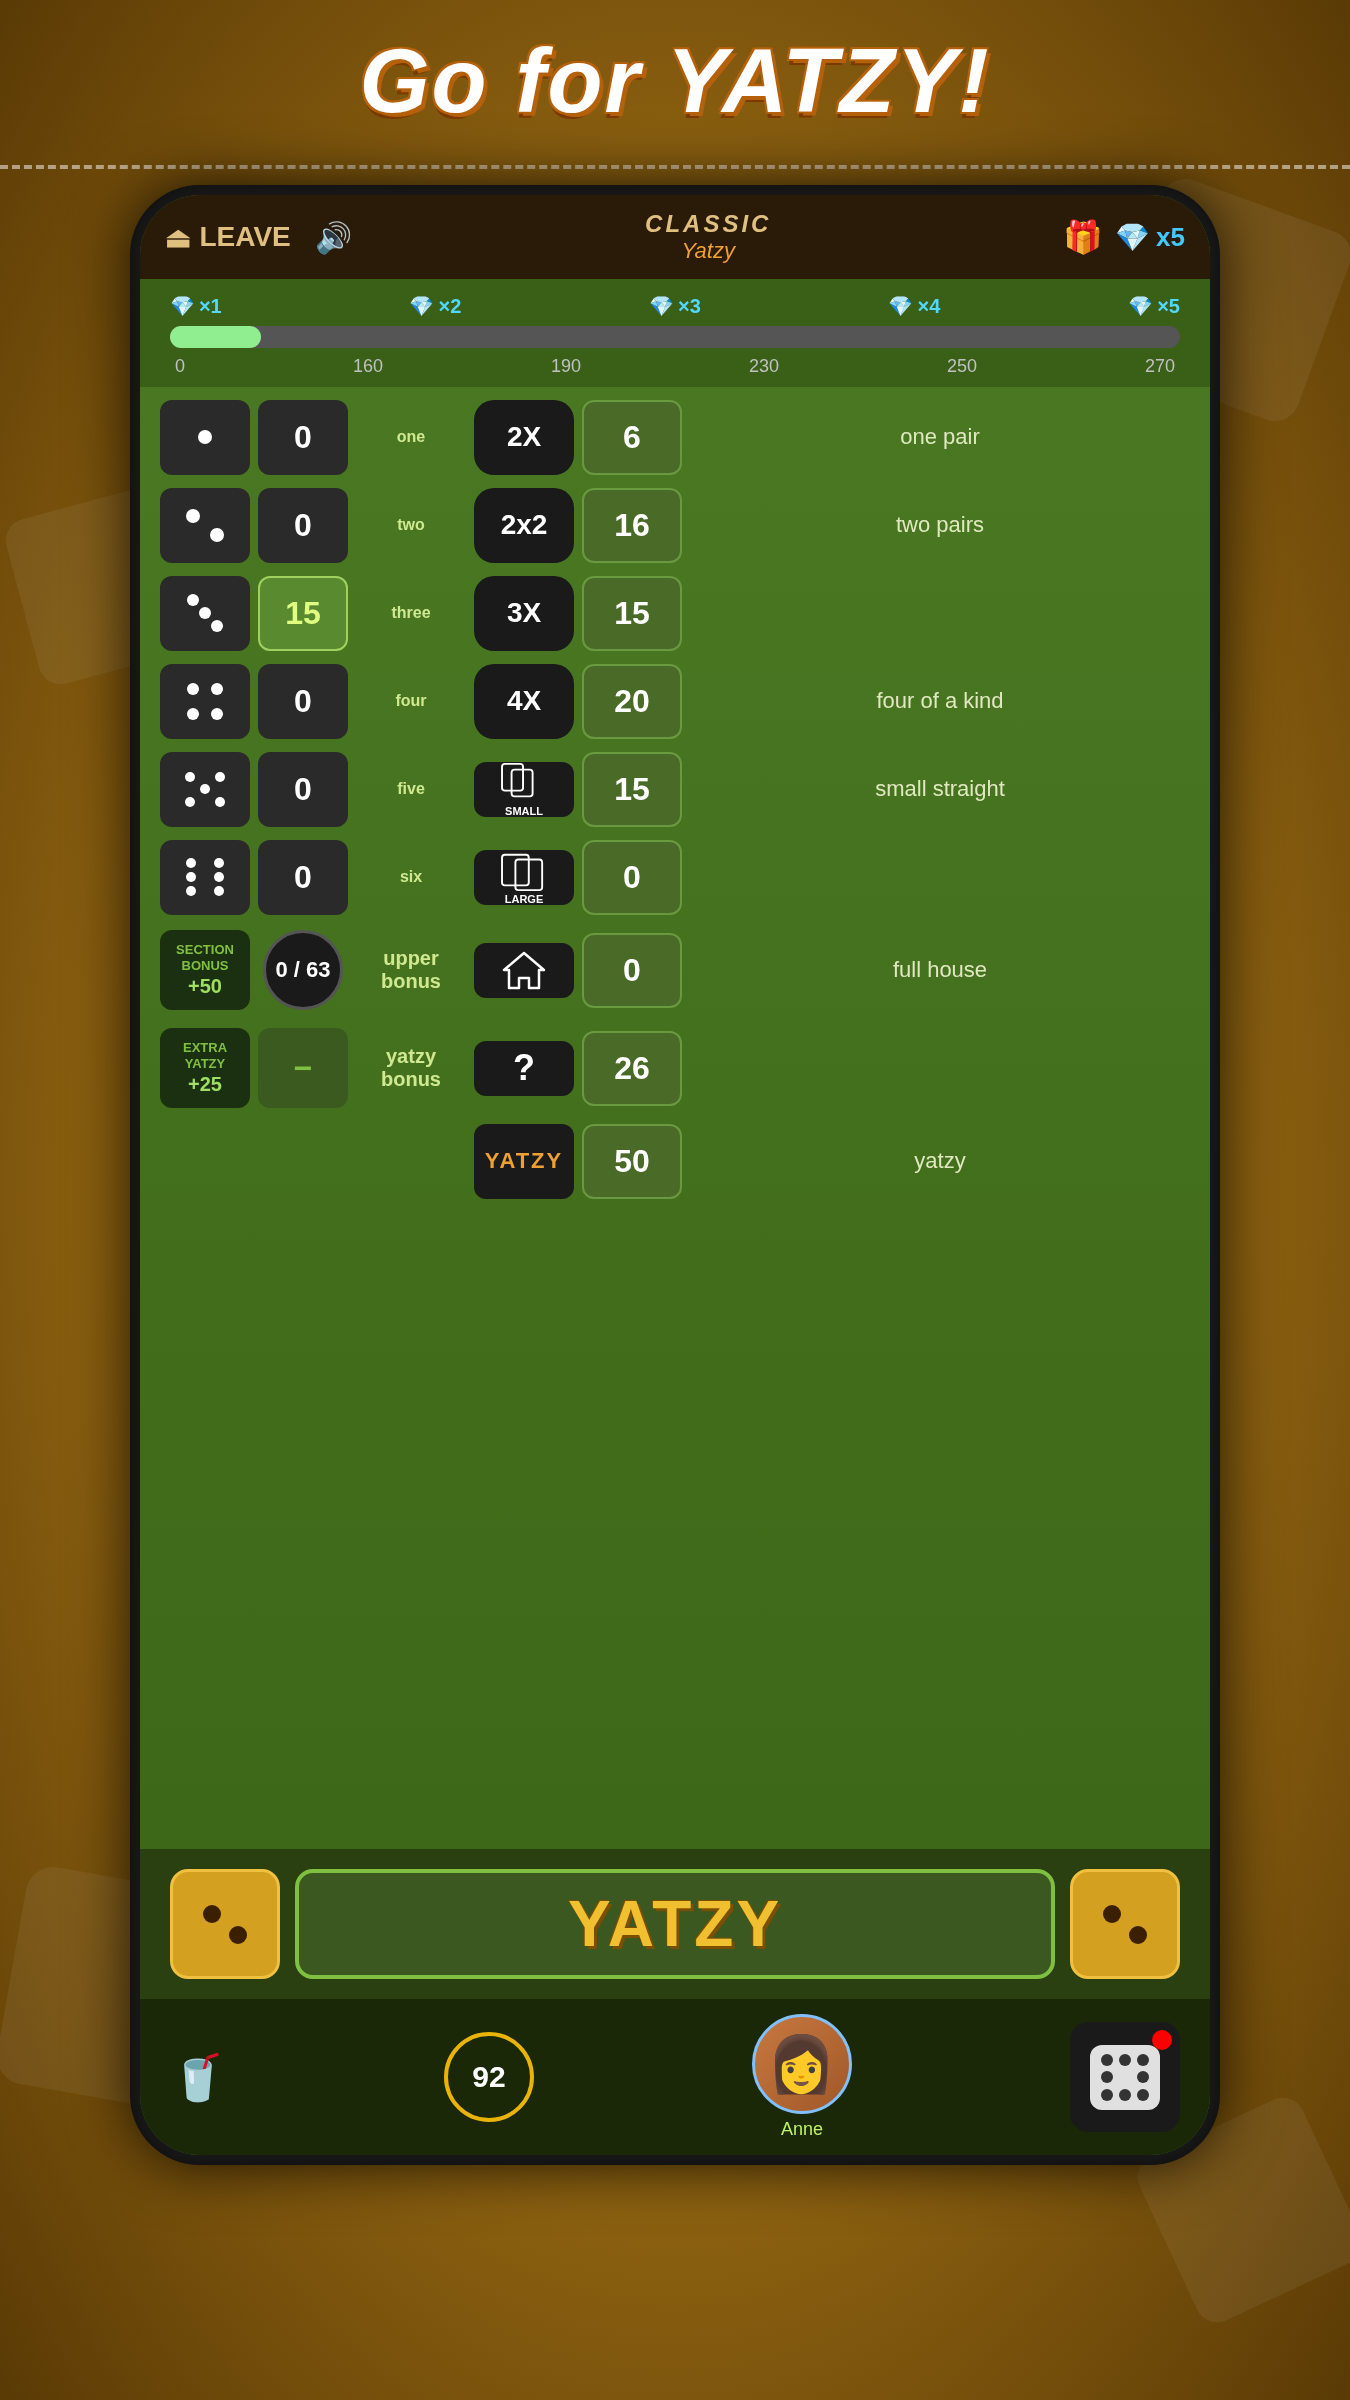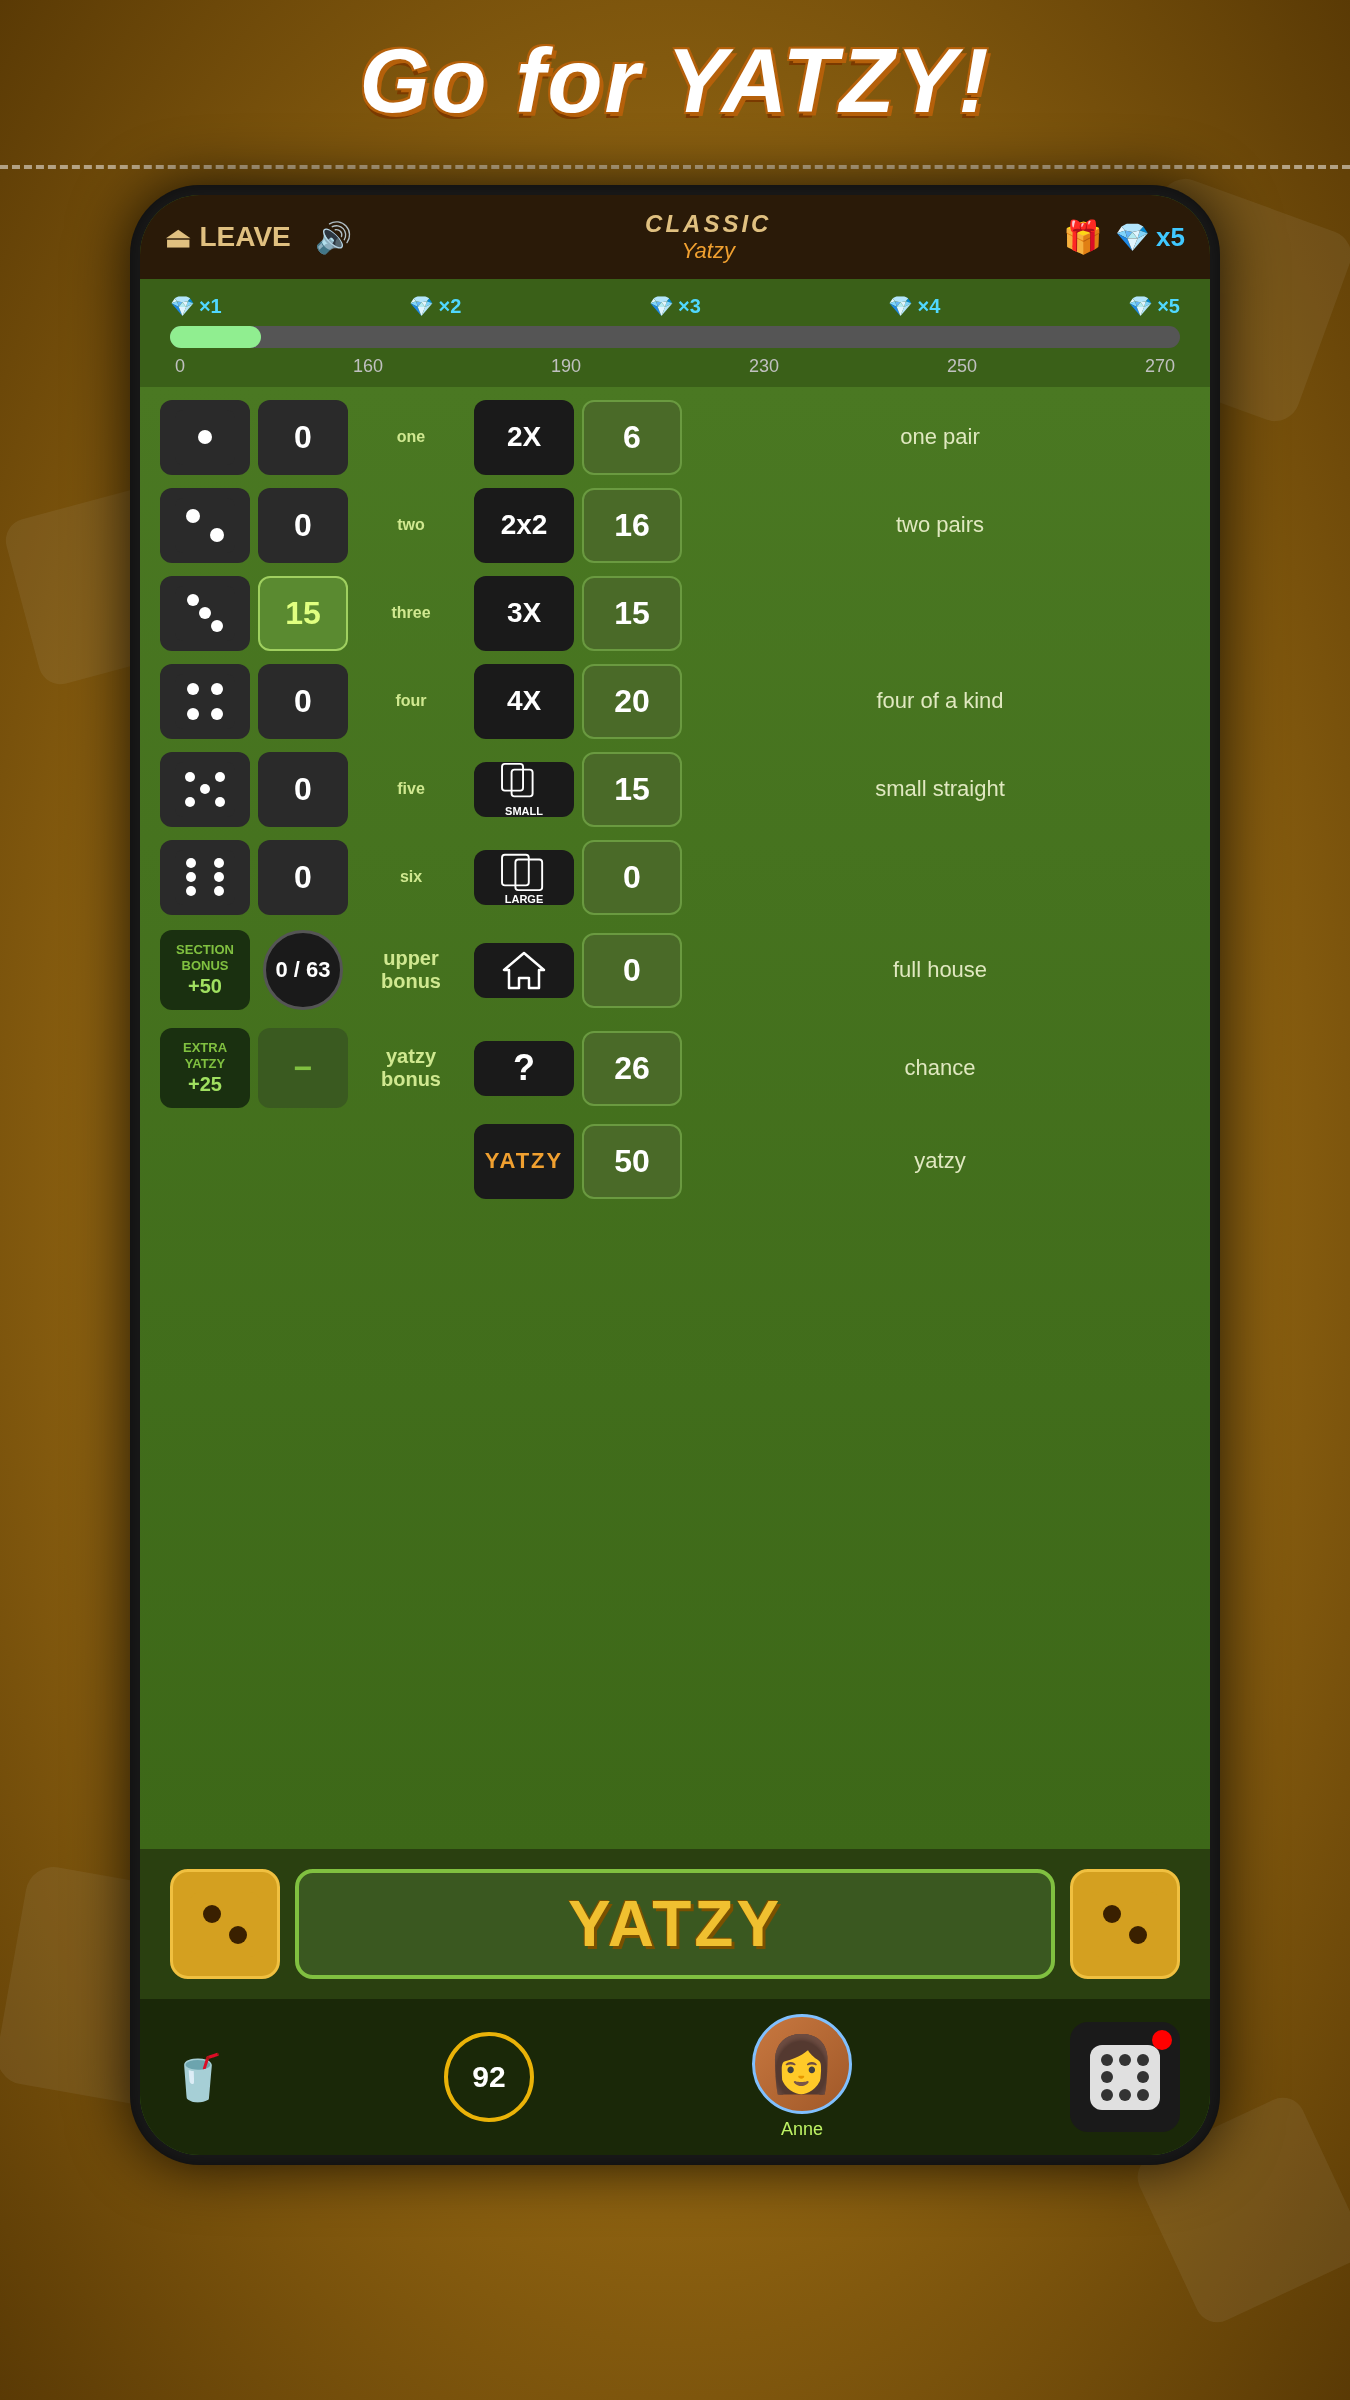--- a/index.html
+++ b/index.html
@@ -228,21 +228,21 @@
       font-weight: bold;
       text-align: center;
       flex-shrink: 0;
     }
 
     
     .mult-cell {
       width: 100px;
       height: 75px;
       background: #1a1a1a;
-      border-radius: 12px;
+      border-radius: 20px;
       display: flex;
       align-items: center;
       justify-content: center;
       color: white;
       font-size: 28px;
       font-weight: bold;
       flex-shrink: 0;
     }
 
     
@@ -686,21 +686,20 @@
       <div class="score-row special-row">
         <div class="bonus-cell">
           <span style="font-size:13px;">EXTRA</span>
           <span style="font-size:13px;">YATZY</span>
           <span class="bonus-val">+25</span>
         </div>
         <div class="dash-cell">−</div>
         <div class="name-cell" style="font-size:20px;">yatzy bonus</div>
         <div class="icon-cell" style="font-size:36px;color:white;font-weight:bold;">?</div>
         <div class="result-cell">26</div>
-        <div class="label-cell">chance</div>
       </div>
 
       <div class="yatzy-row">
         <div style="width:90px;flex-shrink:0;"></div>
         <div style="width:90px;flex-shrink:0;"></div>
         <div style="width:110px;flex-shrink:0;"></div>
         <div class="yatzy-mult">YATZY</div>
         <div class="result-cell">50</div>
         <div class="label-cell">yatzy</div>
       </div>

